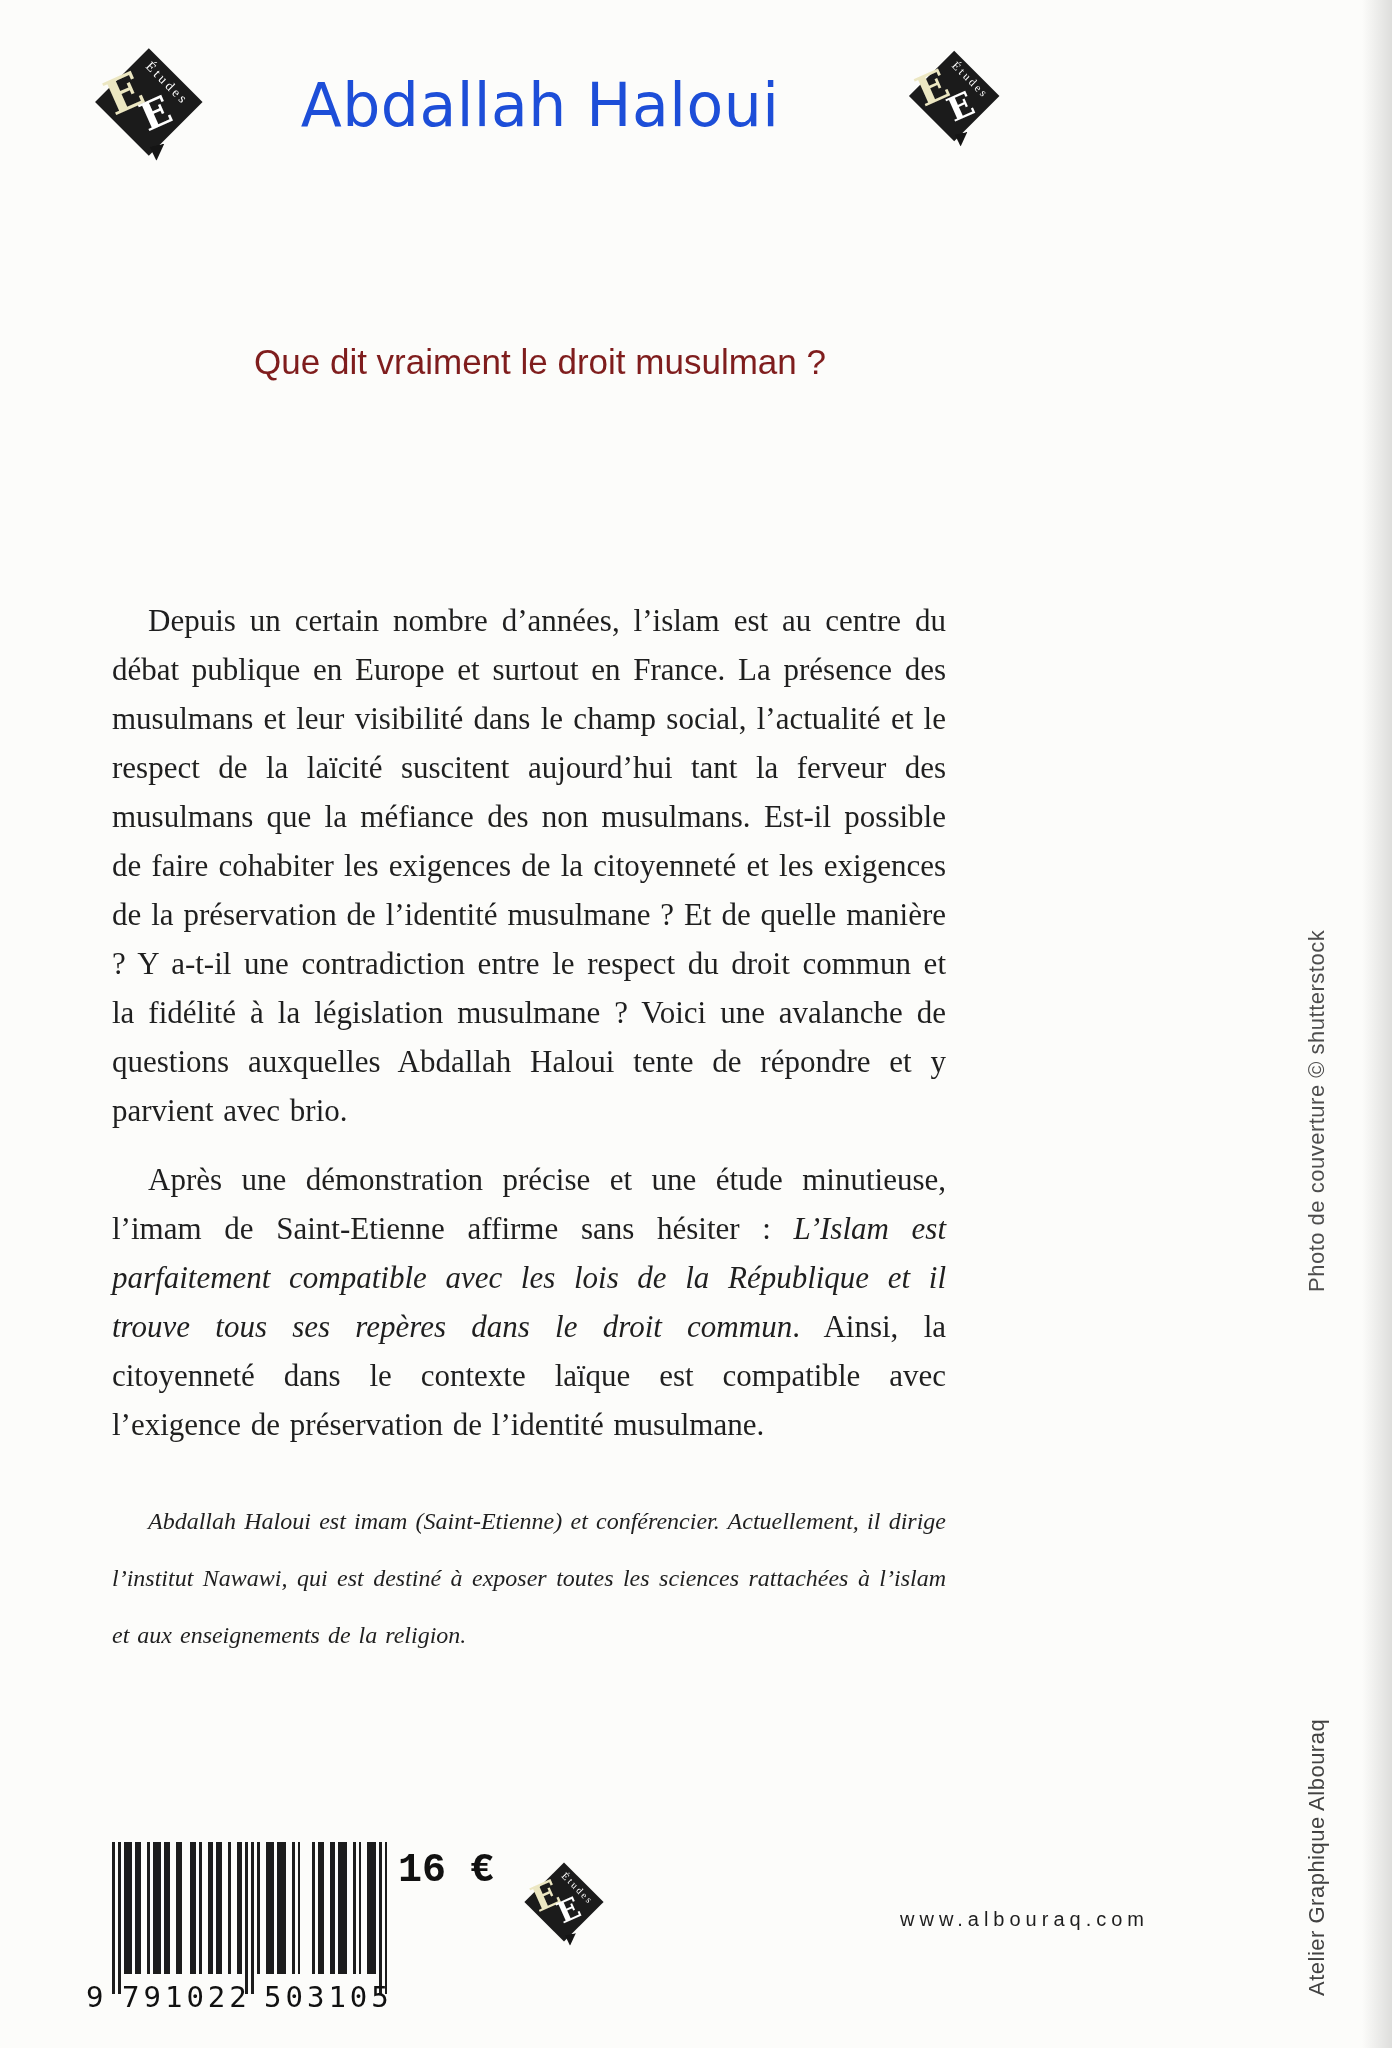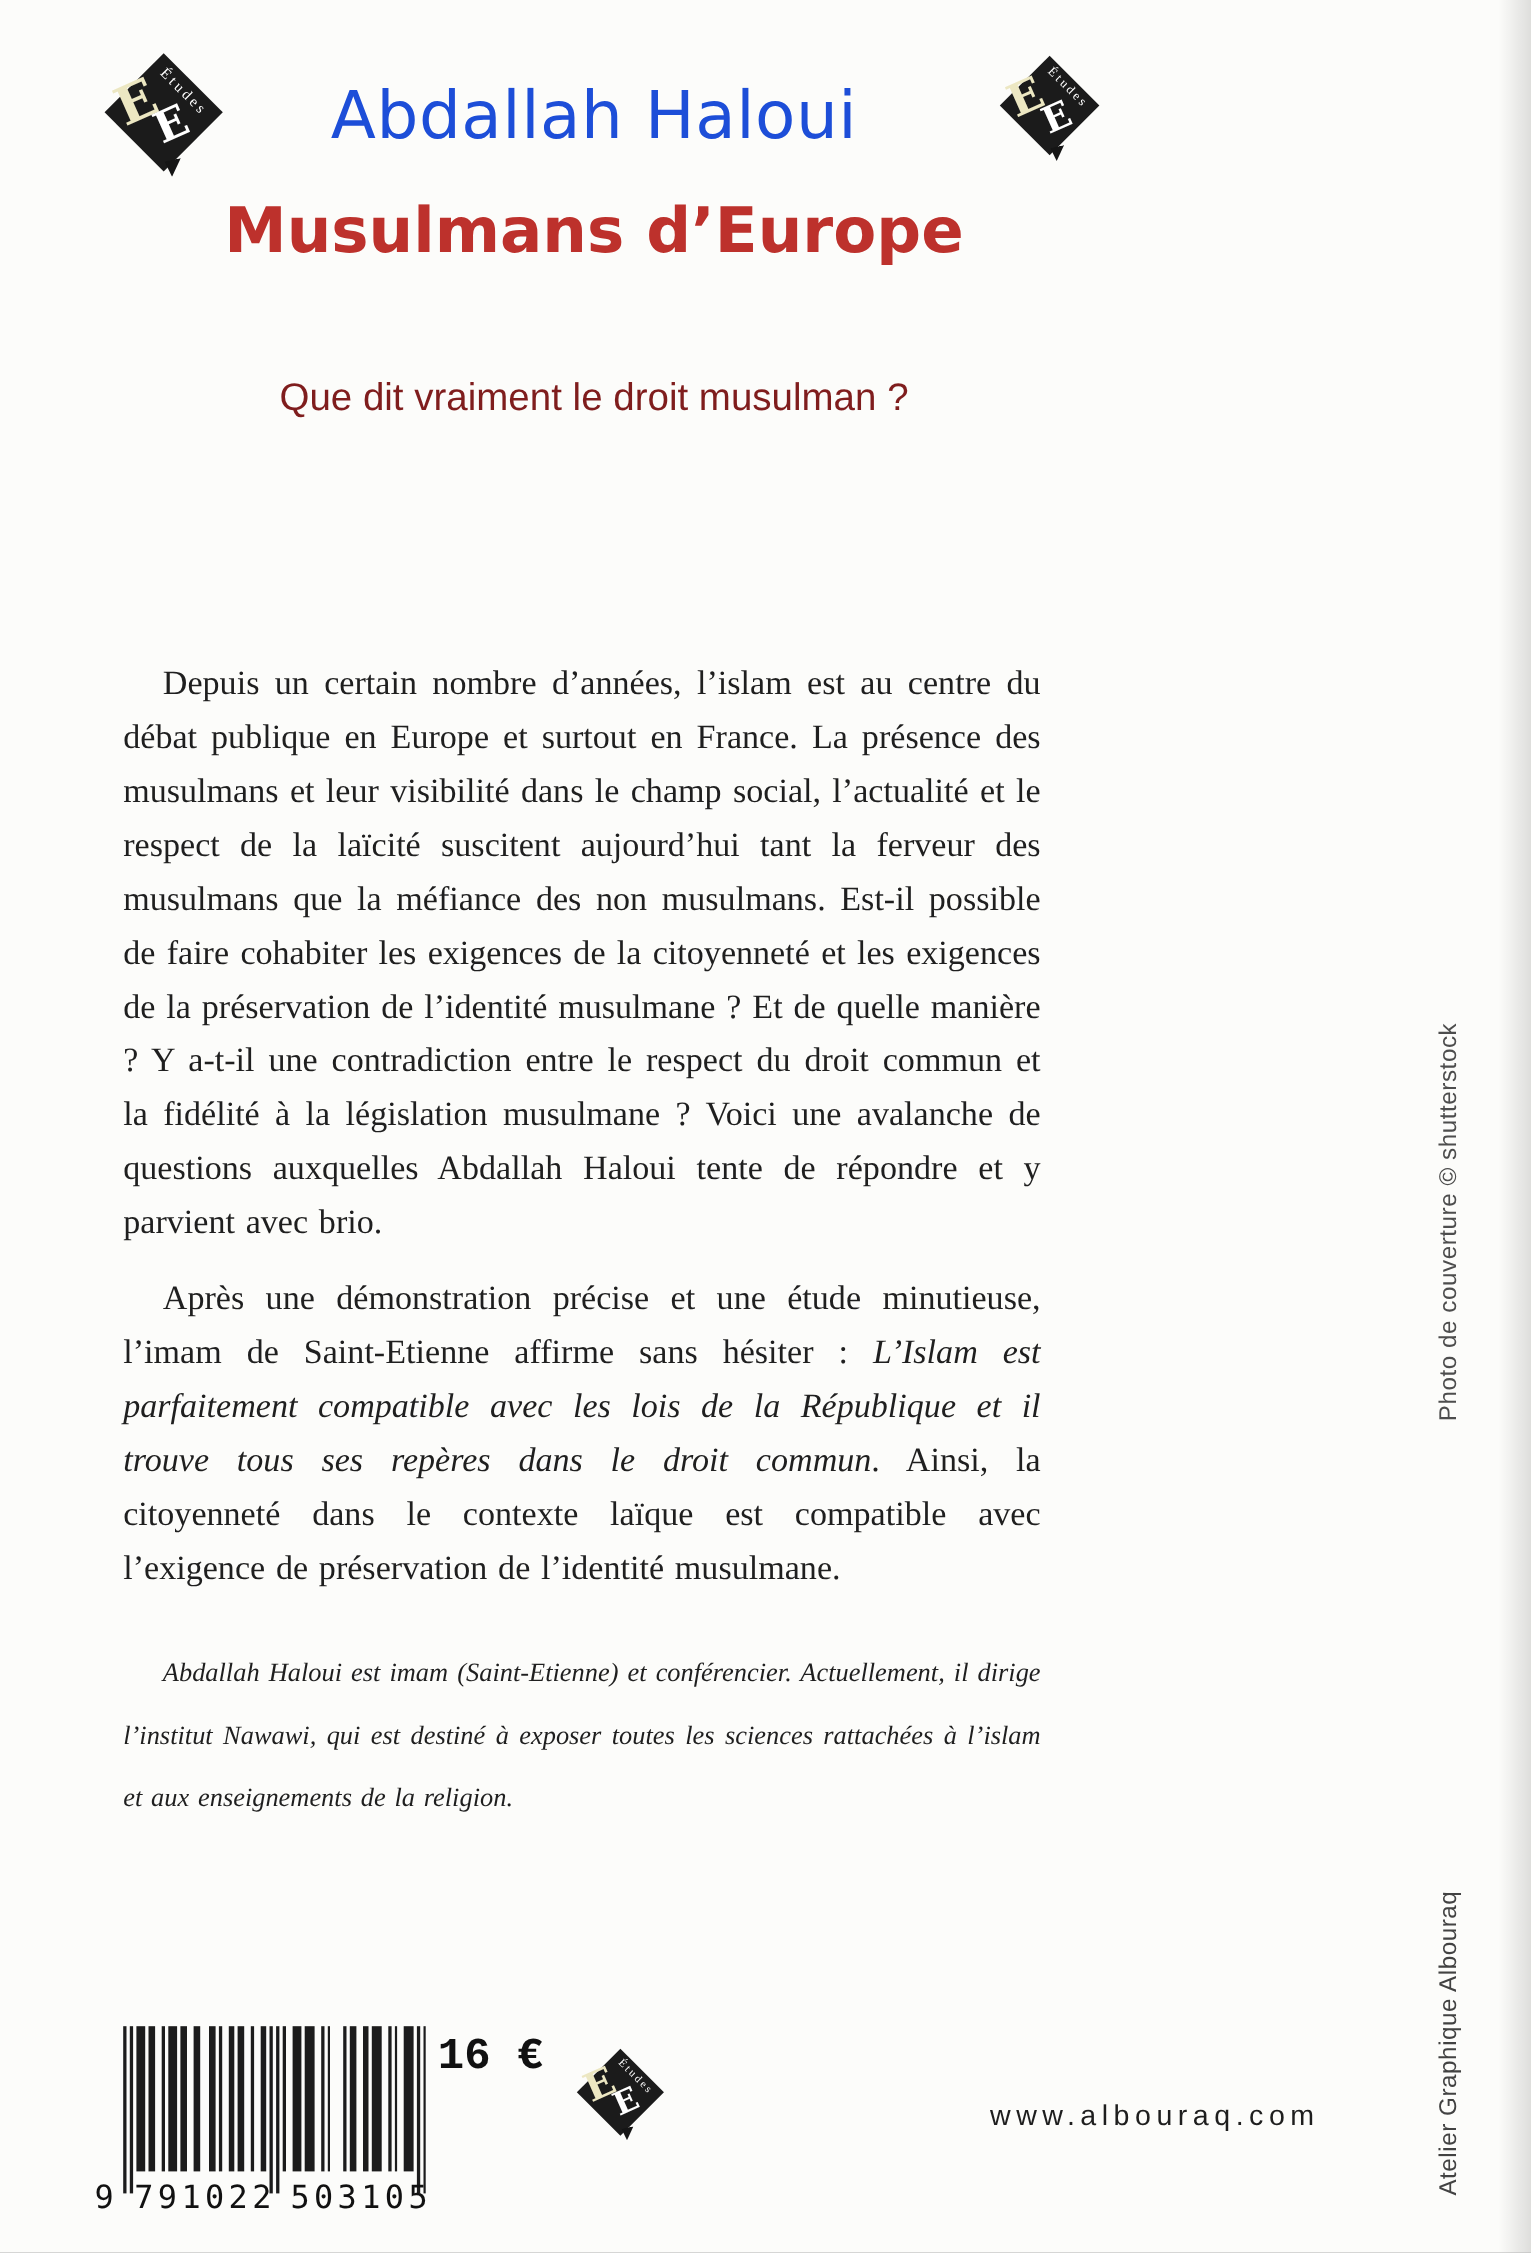--- a/index.html
+++ b/index.html
@@ -76,21 +76,21 @@
   }
   .bc-lead{position:absolute;left:-26px;top:0;}
   .bc-g1{position:absolute;left:10px;top:0;letter-spacing:4px;}
   .bc-g2{position:absolute;left:152px;top:0;letter-spacing:4px;}
   .price{
     position:absolute;left:398px;top:1848px;
     font-family:Liberation Mono, monospace;font-weight:700;font-size:40px;color:#111;
   }
   .website{
     position:absolute;left:900px;top:1908px;
-    font-family:"Liberation Sans",sans-serif;font-size:26px;color:#1e1e1e;
+    font-family:"Liberation Sans",sans-serif;font-size:20px;color:#1e1e1e;
     letter-spacing:5px;
   }
   
   .side-credit{
     position:absolute;transform:rotate(-90deg);transform-origin:0 0;
     font-family:"Liberation Sans",sans-serif;font-size:22px;color:#4d4d4d;
     white-space:nowrap;letter-spacing:0.5px;
   }
   .photo-credit{left:1304px;top:1292px;}
   .design-credit{left:1304px;top:1996px;color:#424242;}
@@ -114,21 +114,20 @@
       <span class="ed-word">Études</span>
     </div>
     <span class="ed-e ed-e1">E</span>
     <span class="ed-e ed-e2">E</span>
     <span class="ed-tail"></span>
   </div>
 
   <div class="content-col">
     <div class="author">Abdallah Haloui</div>
     <div class="title" style="color: rgb(189, 49, 44);">
-      <div>Musulmans d’Europe</div>
     </div>
     <div class="subtitle">Que dit vraiment le droit musulman ?</div>
   </div>
 
   <div class="bodytext">
     <p>Depuis un certain nombre d’années, l’islam est au centre du débat publique en Europe et surtout en France. La présence des musulmans et leur visibilité dans le champ social, l’actualité et le respect de la laïcité suscitent aujourd’hui tant la ferveur des musulmans que la méfiance des non musulmans. Est-il possible de faire cohabiter les exigences de la citoyenneté et les exigences de la préservation de l’identité musulmane ? Et de quelle manière ? Y a-t-il une contradiction entre le respect du droit commun et la fidélité à la législation musulmane ? Voici une avalanche de questions auxquelles Abdallah Haloui tente de répondre et y parvient avec brio.</p>
     <p><span>Après une démonstration précise et une étude minutieuse, l’imam de Saint-Etienne affirme sans hésiter : </span><span class="quote-italic">L’Islam est parfaitement compatible avec les lois de la République et il trouve tous ses repères dans le droit commun</span><span>. Ainsi, la citoyenneté dans le contexte laïque est compatible avec l’exigence de préservation de l’identité musulmane.</span></p>
     <p class="bio">Abdallah Haloui est imam (Saint-Etienne) et conférencier. Actuellement, il dirige l’institut Nawawi, qui est destiné à exposer toutes les sciences rattachées à l’islam et aux enseignements de la religion.</p>
   </div>
 

